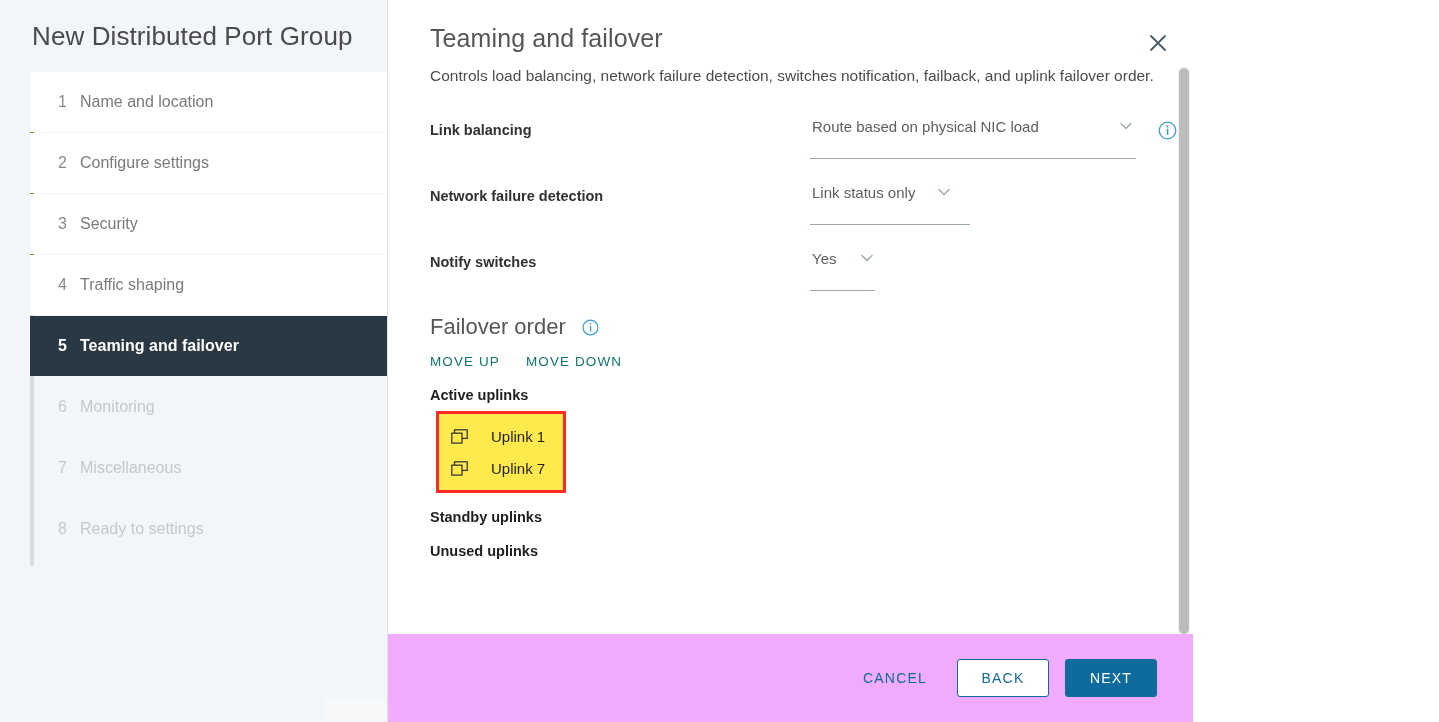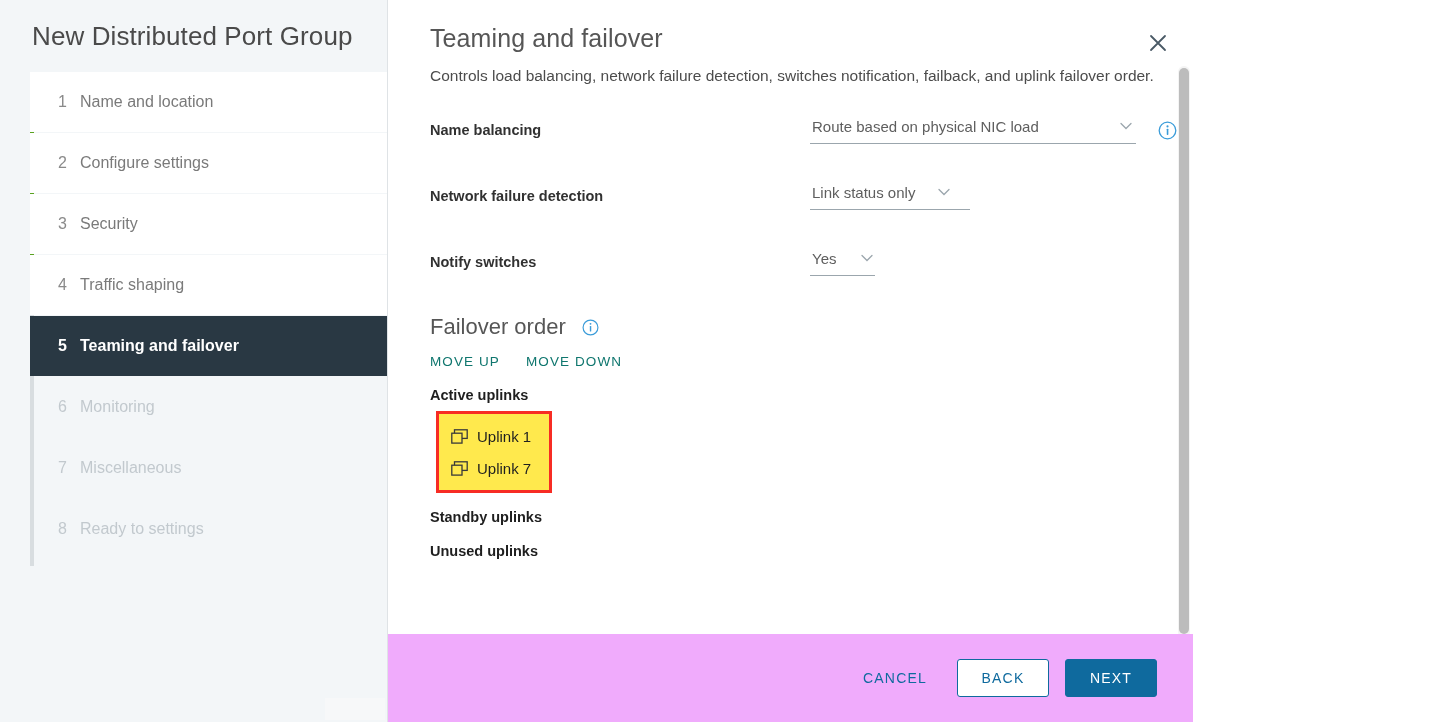--- a/index.html
+++ b/index.html
@@ -141,21 +141,21 @@
     flex: 0 0 380px;
     font-size: 14.5px;
     font-weight: bold;
     color: #313131;
     padding-top: 6px;
   }
   .select-wrap {
     position: relative;
     display: inline-block;
     border-bottom: 1px solid #9ba6ad;
-    padding: 0 2px 5px 2px;
+    padding: 0 2px 20px 2px;
     cursor: pointer;
     box-sizing: border-box;
   }
   .select-wrap.wide { width: 326px; }
   .select-wrap.med  { width: 160px; }
   .select-wrap.narrow { width: 65px; }
   .select-value {
     display: inline-block;
     font-size: 15px;
     color: #5e5e5e;
@@ -220,21 +220,21 @@
     display: inline-block;
     background: #ffe94d;
     border: 3px solid #f72c24;
     padding: 6px 18px 6px 12px;
     margin: 0 0 12px 6px;
     box-sizing: border-box;
   }
   .uplink-item {
     display: flex;
     align-items: center;
-    gap: 9px;
+    gap: 23px;
     height: 32px;
     font-size: 15px;
     color: #1f1f1f;
     cursor: pointer;
   }
   .nic-icon { width: 17px; height: 15px; flex: 0 0 17px; }
   .nic-icon svg { display: block; }
 
   .gap-label { margin-top: 4px; margin-bottom: 18px; }
 
@@ -374,21 +374,21 @@
       </svg>
     </div>
 
     <div class="main-inner">
 
       <h1 class="page-title">Teaming and failover</h1>
       <p class="page-subtitle">Controls load balancing, network failure detection, switches notification, failback, and uplink failover order.</p>
 
       
       <div class="form-row">
-        <div class="form-label">Name balancing</div>
+        <div class="form-label">Link balancing</div>
         <div class="select-wrap wide">
           <span class="select-value">Route based on physical NIC load</span>
           <span class="caret">
             <svg width="12" height="8" viewBox="0 0 12 8" aria-hidden="true">
               <path d="M1 1.5 L6 6.5 L11 1.5" stroke="#9ba6ad" stroke-width="1.3" fill="none" stroke-linecap="round"></path>
             </svg>
           </span>
         </div>
         <span class="info-icon">
           <svg width="19" height="19" viewBox="0 0 19 19" aria-hidden="true">

